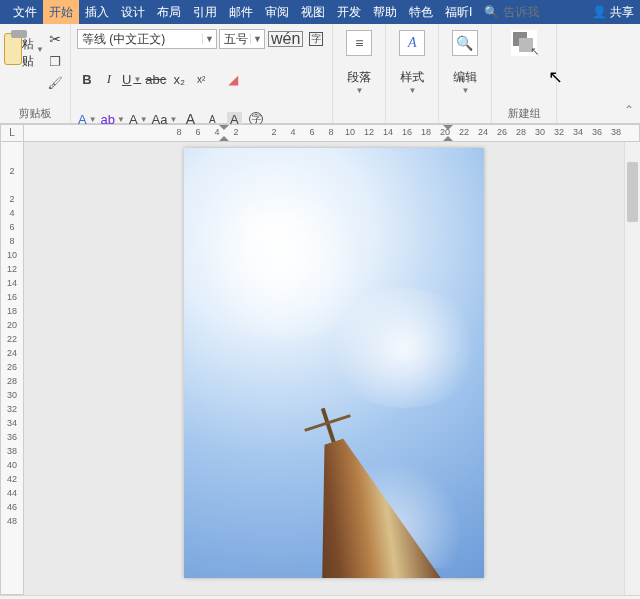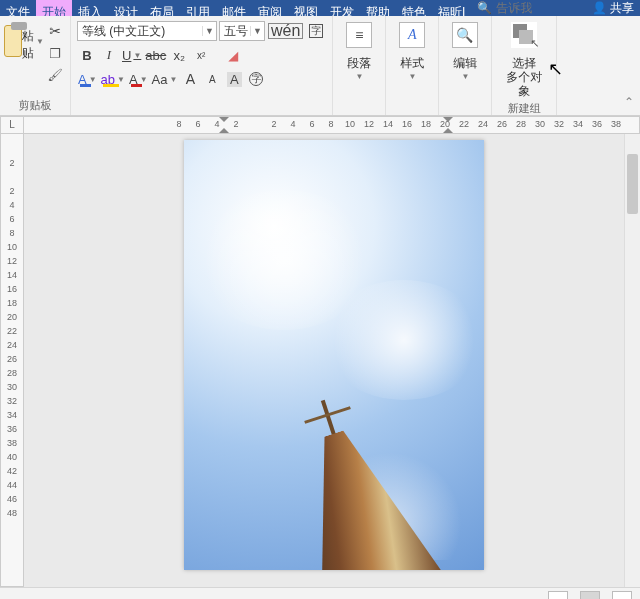--- a/index.html
+++ b/index.html
@@ -1,21 +1,21 @@
 <!DOCTYPE html>
 <html><head>
 <meta charset="utf-8">
 <style>
   * { box-sizing: border-box; margin: 0; padding: 0; font-family: "Microsoft YaHei", "Segoe UI", sans-serif; }
   body { width: 640px; height: 599px; overflow: hidden; background: #fff; font-size: 12px; color: #333; }
 
   
-  .menubar { display: flex; background: #2b579a; height: 16px; color: #fff; }
+  .menubar { display: flex; align-items: center; background: #2b579a; height: 24px; color: #fff; padding-left: 7px; }
   .menubar .tab { padding: 0 6px; height: 24px; line-height: 24px; font-size: 12px; cursor: pointer; white-space: nowrap; }
-  .menubar .tab.active { background: #f0abfc; color: #2b579a; }
+  .menubar .tab.active { background: #fdba74; color: #2b579a; }
   .menubar .spacer { flex: 1; }
   .menubar .search-box { display: flex; align-items: center; gap: 4px; padding: 0 6px; color: #cdd9ec; }
   .menubar .search-box input { background: transparent; border: none; color: #cdd9ec; width: 44px; font-size: 12px; outline: none; }
   .menubar .share { display: flex; align-items: center; gap: 3px; padding: 0 6px; }
 
   
   .ribbon { display: flex; background: #f3f3f3; border-bottom: 1px solid #d0d0d0; height: 100px; position: relative; }
   .group { display: flex; flex-direction: column; border-right: 1px solid #e0e0e0; padding: 2px 4px 0; }
   .group .label { text-align: center; font-size: 11px; color: #666; padding: 3px 0 2px; }
   .group-body { display: flex; flex: 1; align-items: flex-start; }
@@ -25,21 +25,21 @@
   .paste-btn { display: flex; flex-direction: row; align-items: center; width: 40px; padding-top: 2px; cursor: pointer; }
   .paste-icon { width: 28px; height: 32px; background: #f7e6b0; border: 1px solid #c9a23e; border-radius: 3px; position: relative; }
   .paste-icon::before { content:""; position:absolute; top:-4px; left:6px; width:16px; height:8px; background:#aaa; border-radius:2px;}
   .mini-col { display:flex; flex-direction:column; gap:4px; padding: 4px 2px;}
   .mini-btn { width:18px; height:18px; display:flex; align-items:center; justify-content:center; cursor:pointer; color:#555; }
   .scissors::before { content:"✂"; font-size:14px; color:#444;}
   .copy::before { content:"❐"; font-size:13px; color:#555;}
   .brush::before { content:"🖌"; font-size:12px;}
 
   
-  .font-rows { display:flex; flex-direction:column; gap:4px; padding:3px 2px; }
+  .font-rows { display:flex; flex-direction:column; gap:20px; padding:3px 2px; }
   .row { display:flex; align-items:center; gap:2px; }
   .combo { display:flex; align-items:center; background:#fff; border:1px solid #b7b7b7; height:20px; }
   .combo.font { width:140px; }
   .combo.size { width:46px; }
   .combo span { flex:1; padding:0 4px; font-size:12px; overflow:hidden; white-space:nowrap; }
   .combo .dd { width:14px; text-align:center; color:#666; font-size:9px; border-left:1px solid #ddd; cursor:pointer; }
   .ibtn { min-width:20px; height:20px; display:flex; align-items:center; justify-content:center; cursor:pointer; border:1px solid transparent; font-size:13px; color:#444; }
   .ibtn .dd { font-size:8px; margin-left:2px; color:#777; }
   .bold { font-weight:bold; }
   .italic { font-style:italic; font-family:serif; }
@@ -50,21 +50,21 @@
   .phonetic { border:1px solid #888; font-size:16px; padding:0 2px; line-height:14px;}
   .charborder { border:1px solid #555; width:14px; height:14px; font-size:10px; line-height:12px; text-align:center;}
   .colorbar { position:relative; }
   .colorbar::after { content:""; position:absolute; bottom:1px; left:2px; right:6px; height:3px; background:currentColor; }
   .hl { color:#ffd000; }
   .fc { color:#d02020; }
 
   
   .bigbtn { display:flex; flex-direction:column; align-items:center; justify-content:flex-start; padding:4px 6px 0; cursor:pointer; width:44px;}
   .bigbtn .bicon { width:26px; height:26px; display:flex; align-items:center; justify-content:center; border:1px solid #b7b7b7; background:#fff; font-size:14px; color:#555;}
-  .bigbtn .blabel { font-size:12px; margin-top:8px; text-align:center; line-height:14px;}
+  .bigbtn .blabel { font-size:12px; margin-top:14px; text-align:center; line-height:14px;}
   .bigbtn .dd { font-size:8px; color:#777; margin-top:2px;}
   .bigbtn.wide { width:56px; }
   .multiobj .bicon { border:none; }
 
   
   .workspace { display:flex; height: calc(599px - 24px - 100px - 22px); background:#eaeaea; }
   .corner { width:24px; height:18px; background:#f7f7f7; border:1px solid #ccc; font-size:10px; text-align:center; line-height:16px; color:#666;}
   .topstrip { display:flex; height:18px; }
   .hruler { flex:1; background:#f7f7f7; border:1px solid #ccc; border-left:none; position:relative; overflow:hidden; font-size:9px; color:#666; }
   .hruler .ticks { position:absolute; left:150px; display:flex; gap:9px; top:2px;}
@@ -247,21 +247,20 @@
   </div>
 
   <div class="group">
     <div class="group-body">
       <div class="bigbtn wide multiobj">
         <div class="bicon" style="position:relative;">
           <span style="position:absolute;left:2px;top:2px;width:14px;height:14px;background:#888;"></span>
           <span style="position:absolute;left:8px;top:8px;width:14px;height:14px;background:#bbb;"></span>
           <span style="position:absolute;right:-2px;bottom:-2px;font-size:11px;">↖</span>
         </div>
-        <div class="blabel"><span>选择</span><br><span>多个对象</span></div>
       </div>
     </div>
     <div class="label">新建组</div>
   </div>
 
   <div class="collapse-chevron">⌃</div>
   <div class="cursor">↖</div>
 </div>
 
 <div>

